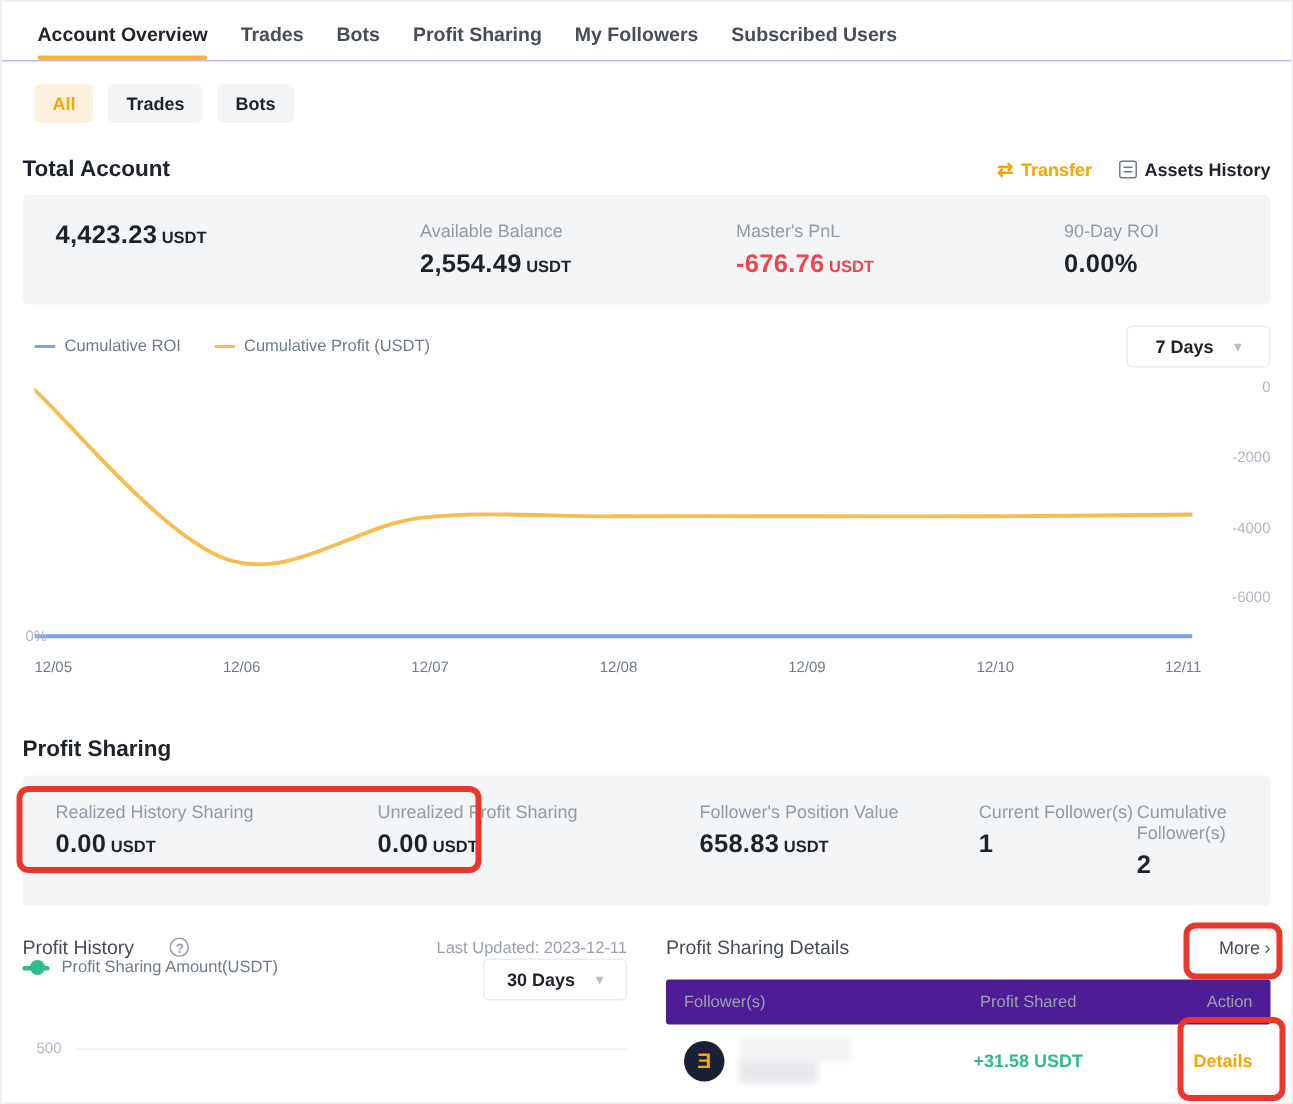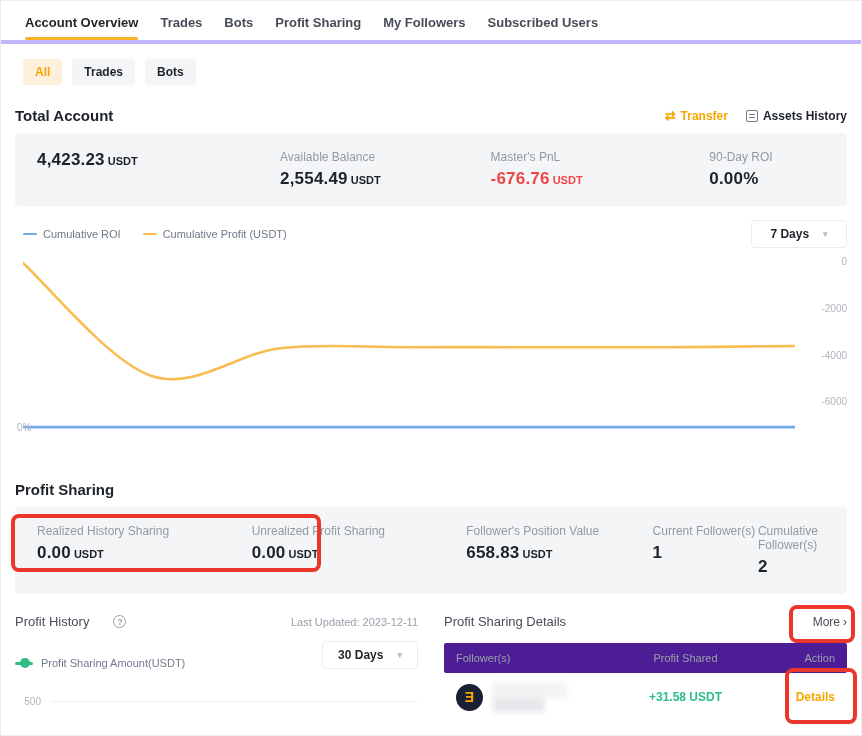--- a/index.html
+++ b/index.html
@@ -6,21 +6,21 @@
     --accent-orange:#F7A600; --accent-orange-bg:#FDF0DC; --negative-red:#EF454A;
     --positive-green:#2EBD85; --annotation-red:#EB372B; --chart-blue:#74A7E8;
     --chart-orange:#F8BC50; --card-bg:#F4F5F7; --label-gray:#929AA5; --text-dark:#1E2329;
   }
   *{margin:0;padding:0;box-sizing:border-box;}
   html,body{background:#fff;}
   body{font-family:"Liberation Sans",sans-serif;color:var(--text-dark);}
   .page{width:862px;height:736px;background:#fff;border:1px solid #EDEDF0;overflow:hidden;position:relative;}
 
   
-  .tabbar{padding:14px 24px 0 24px;border-bottom:4px solid #c4b5fd;display:flex;gap:22px;}
+  .tabbar{padding:14px 24px 0 24px;border-bottom:1px solid #c4b5fd;display:flex;gap:22px;}
   .tab{font-size:13px;color:#474D57;font-weight:bold;padding-bottom:10px;position:relative;cursor:pointer;white-space:nowrap;}
   .tab.active{color:var(--text-dark);}
   .tab.active::after{content:"";position:absolute;left:0;right:0;bottom:0;height:3px;border-radius:2px;background:var(--accent-orange);opacity:.85;}
 
   
   .pills{display:flex;gap:10px;margin:15px 14px 0 22px;}
   .pill{font-size:12px;font-weight:bold;background:var(--card-bg);color:var(--text-dark);border-radius:4px;padding:6px 12px;cursor:pointer;}
   .pill.active{background:var(--accent-orange-bg);color:var(--accent-orange);}
 
   
@@ -59,21 +59,21 @@
   .xaxis{display:flex;justify-content:space-between;margin:2px 60px 0 22px;font-size:10px;color:#707A8A;}
 
   
   .bottom{display:grid;grid-template-columns:1fr 1fr;gap:26px;margin:20px 14px 0 14px;}
   .col-head{display:flex;align-items:center;justify-content:space-between;position:relative;}
   .col-title{font-size:13px;color:#474D57;display:flex;align-items:center;gap:24px;}
   .q-ic{width:13px;height:13px;border:1.2px solid #9AA0AA;border-radius:50%;color:#9AA0AA;font-size:9px;display:inline-flex;align-items:center;justify-content:center;font-weight:bold;}
   .muted{font-size:11px;color:#9AA0AA;}
   .more{font-size:12px;color:#474D57;cursor:pointer;display:flex;align-items:center;gap:3px;}
   .anno.more-box{right:-8px;top:-9px;width:66px;height:38px;border-width:4px;}
-  .ph-legend-row{display:flex;align-items:flex-end;margin-top:12px;position:relative;}
+  .ph-legend-row{display:flex;align-items:flex-start;margin-top:0;position:relative;}
   .ph-lg{display:flex;align-items:center;gap:8px;font-size:11px;color:#707A8A;}
   .lg-dotline{position:relative;width:18px;height:3px;background:var(--positive-green);border-radius:2px;}
   .lg-dotline::after{content:"";position:absolute;left:5px;top:-3.5px;width:10px;height:10px;border-radius:50%;background:var(--positive-green);}
   .ph-grid{margin-top:16px;}
   .ph-row{display:flex;align-items:center;gap:10px;height:33px;}
   .ph-row .gl-label{width:26px;text-align:right;font-size:10px;color:#B0B6BF;}
   .ph-row .gl-line{flex:1;height:1px;background:#EDEFF2;}
 
   
   .tbl-head{margin-top:14px;background:#4c1d95;border-radius:2px;display:grid;grid-template-columns:150px 1fr 70px;align-items:center;height:30px;padding:0 12px;font-size:11px;color:#9AA0AA;}
@@ -162,20 +162,29 @@
         <path id="profit-path" fill="none" stroke="var(--chart-orange)" stroke-width="2.6" stroke-linecap="round" d="M0,10 C21.7,29.1 86.7,109.9 130.0,124.3 C173.3,138.7 216.7,101.2 260.0,96.3 C303.3,91.5 346.7,95.4 390.0,95.2 C433.3,95.0 476.7,95.2 520.0,95.2 C563.3,95.2 606.7,95.4 650.0,95.2 C693.3,95.0 758.3,94.2 780.0,94.0"></path>
         <line id="roi-line" x1="0" y1="176" x2="780" y2="176" stroke="var(--chart-blue)" stroke-width="2.6"></line>
       </svg>
       <span class="roi-zero">0%</span>
     </div>
     <span class="ylab" style="top:3px">0</span>
     <span class="ylab" style="top:50px">-2000</span>
     <span class="ylab" style="top:97px">-4000</span>
     <span class="ylab" style="top:143px">-6000</span>
   </div>
+  <div class="xaxis">
+    <span>12/05</span>
+    <span>12/06</span>
+    <span>12/07</span>
+    <span>12/08</span>
+    <span>12/09</span>
+    <span>12/10</span>
+    <span>12/11</span>
+  </div>
 
   <div class="sec-head" style="margin-top:40px">
     <div class="sec-title">Profit Sharing</div>
   </div>
 
   <div class="ps-wrap">
     <div class="stat-card c5">
       <div class="stat">
         <label>Realized History Sharing</label>
         <span class="val">0.00</span><span class="unit">USDT</span>

